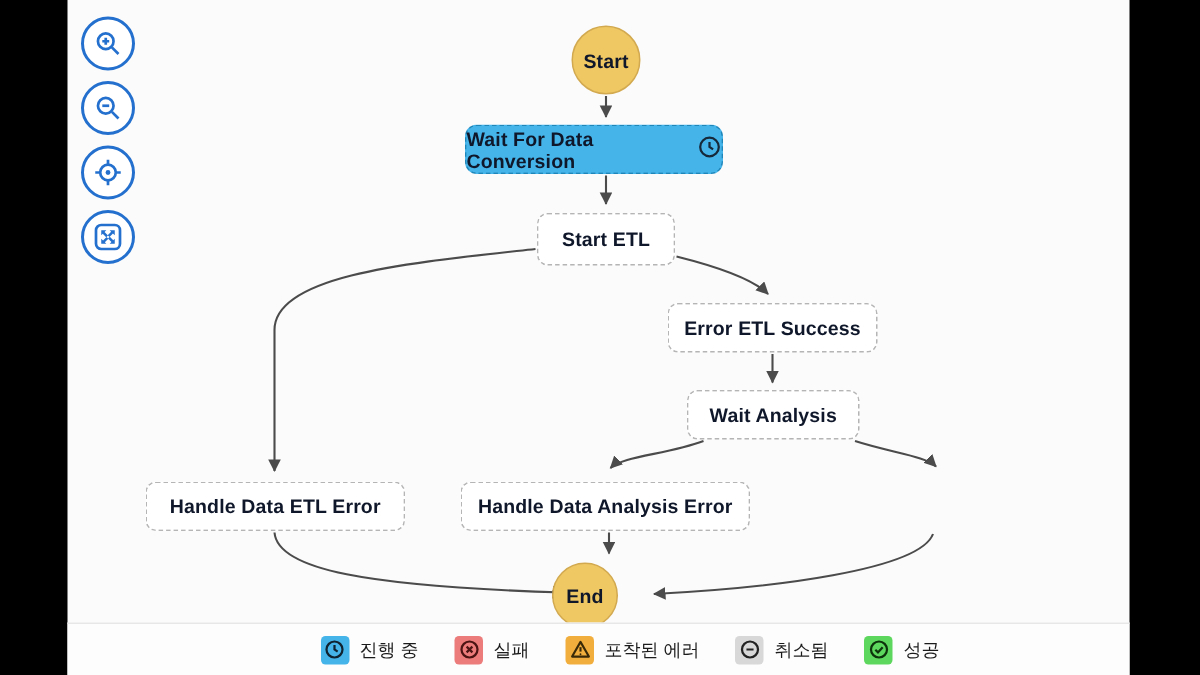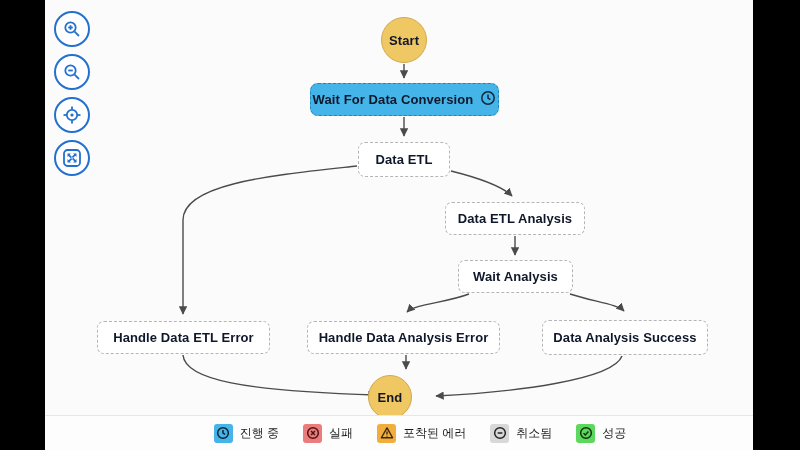--- a/index.html
+++ b/index.html
@@ -116,53 +116,50 @@
       <path d="M138,355 C140,380 200,391 331,395" marker-end="url(#arr)"></path>
       <path d="M361,355 L361,369" marker-end="url(#arr)"></path>
       <path d="M577,356 C568,380 470,392 391,396" marker-end="url(#arr)"></path>
     </g>
   </svg>
 
   <div class="node circle" style="left: 336px; top: 17px; background: rgb(239, 199, 99);">
     <span>Start</span>
   </div>
 
-  <div class="node wait" style="left: 265px; top: 83px; width: 189px; height: 33px; background: rgb(69, 180, 233);">
+  <div class="node wait" style="left: 265px; top: 83px; width: 172px; height: 33px; background: rgb(69, 180, 233);">
     <span>Wait For Data Conversion</span>
     <span>
       <svg width="16" height="16" viewBox="0 0 16 16" fill="none" stroke="#16293a" stroke-width="1.5">
         <circle cx="8" cy="8" r="6.2"></circle>
           <path d="M8 4.6 V8 L10.4 9.6"></path>
       </svg>
     </span>
   </div>
 
   <div class="node state" style="left:313px;top:142px;width:92px;height:35px;">
-    <span>Data ETL</span>
+    <span>Start ETL</span>
   </div>
 
   <div class="node state" style="left:400px;top:202px;width:140px;height:33px;">
-    <span>Data ETL Analysis</span>
+    <span>Error ETL Success</span>
   </div>
 
   <div class="node state" style="left:413px;top:260px;width:115px;height:33px;">
     <span>Wait Analysis</span>
   </div>
 
   <div class="node state" style="left:262px;top:321px;width:193px;height:33px;">
     <span>Handle Data Analysis Error</span>
   </div>
 
   <div class="node state" style="left:52px;top:321px;width:173px;height:33px;">
     <span>Handle Data ETL Error</span>
   </div>
 
-  <div class="node state" style="left:497px;top:320px;width:166px;height:35px;">
-    <span>Data Analysis Success</span>
-  </div>
 
   <div class="node circle" style="left: 323px; top: 375px; width: 44px; height: 44px; background: rgb(239, 199, 99);">
     <span>End</span>
   </div>
 
   <div class="legend">
     <div class="legend-item">
       <span class="legend-swatch" style="background: rgb(69, 180, 233);">
         <svg width="14" height="14" viewBox="0 0 16 16" fill="none" stroke="#102330" stroke-width="1.7">
           <circle cx="8" cy="8" r="6.1"></circle>

